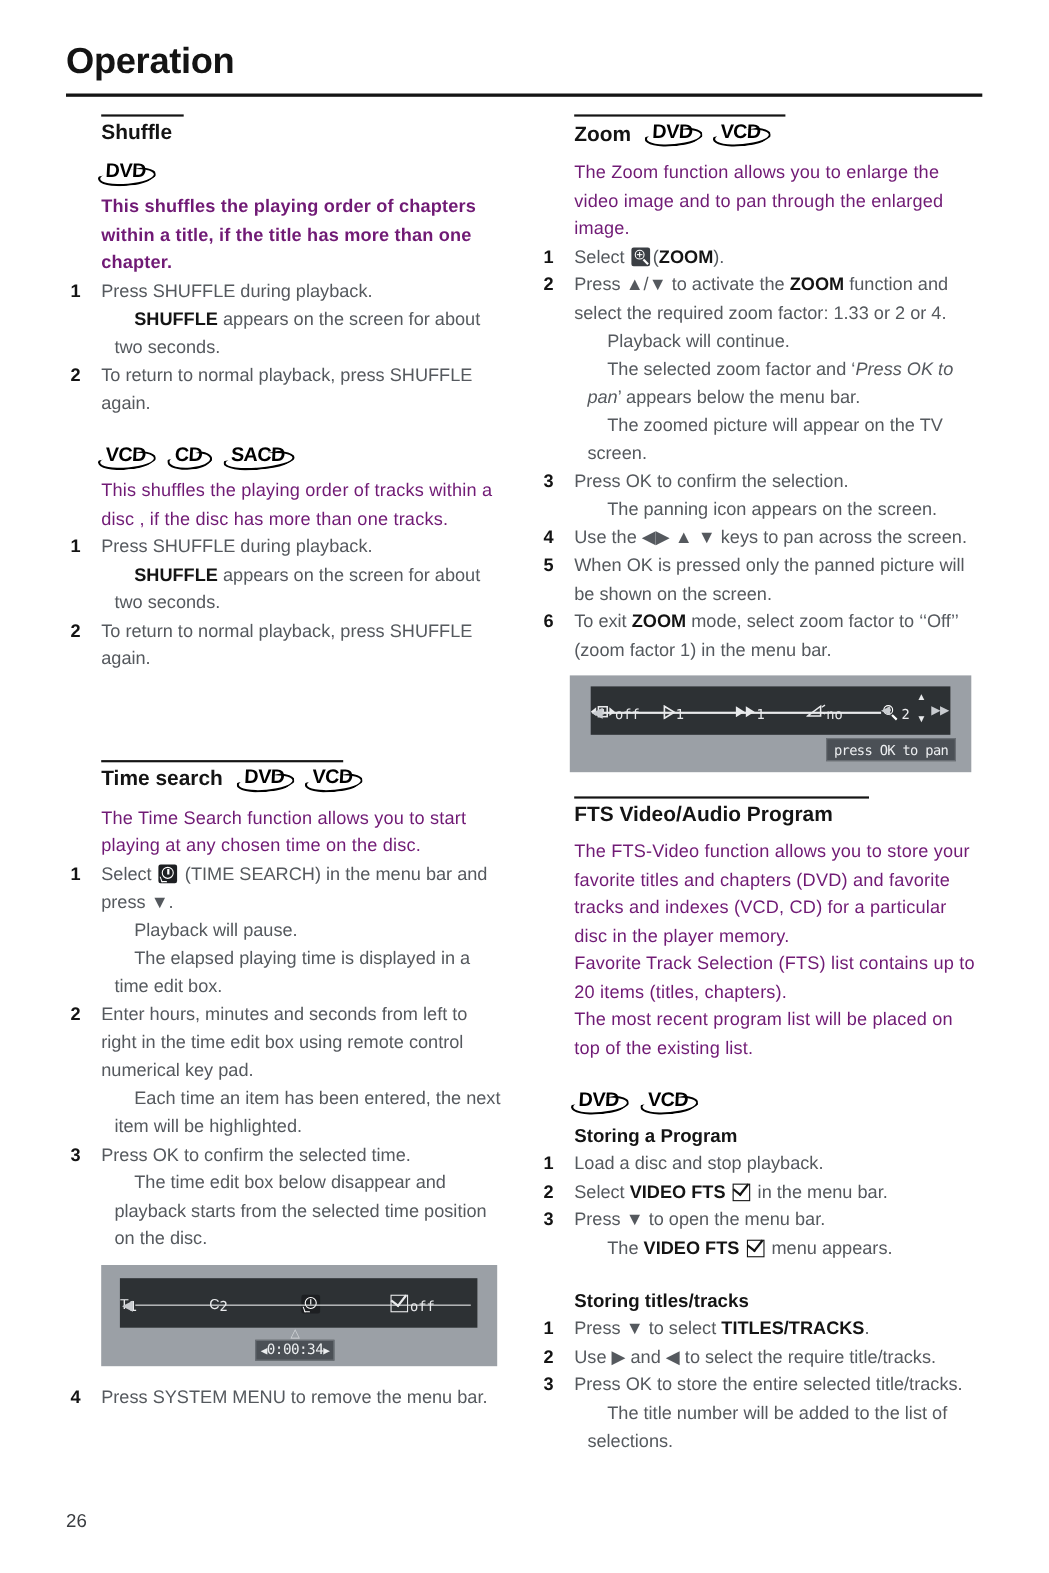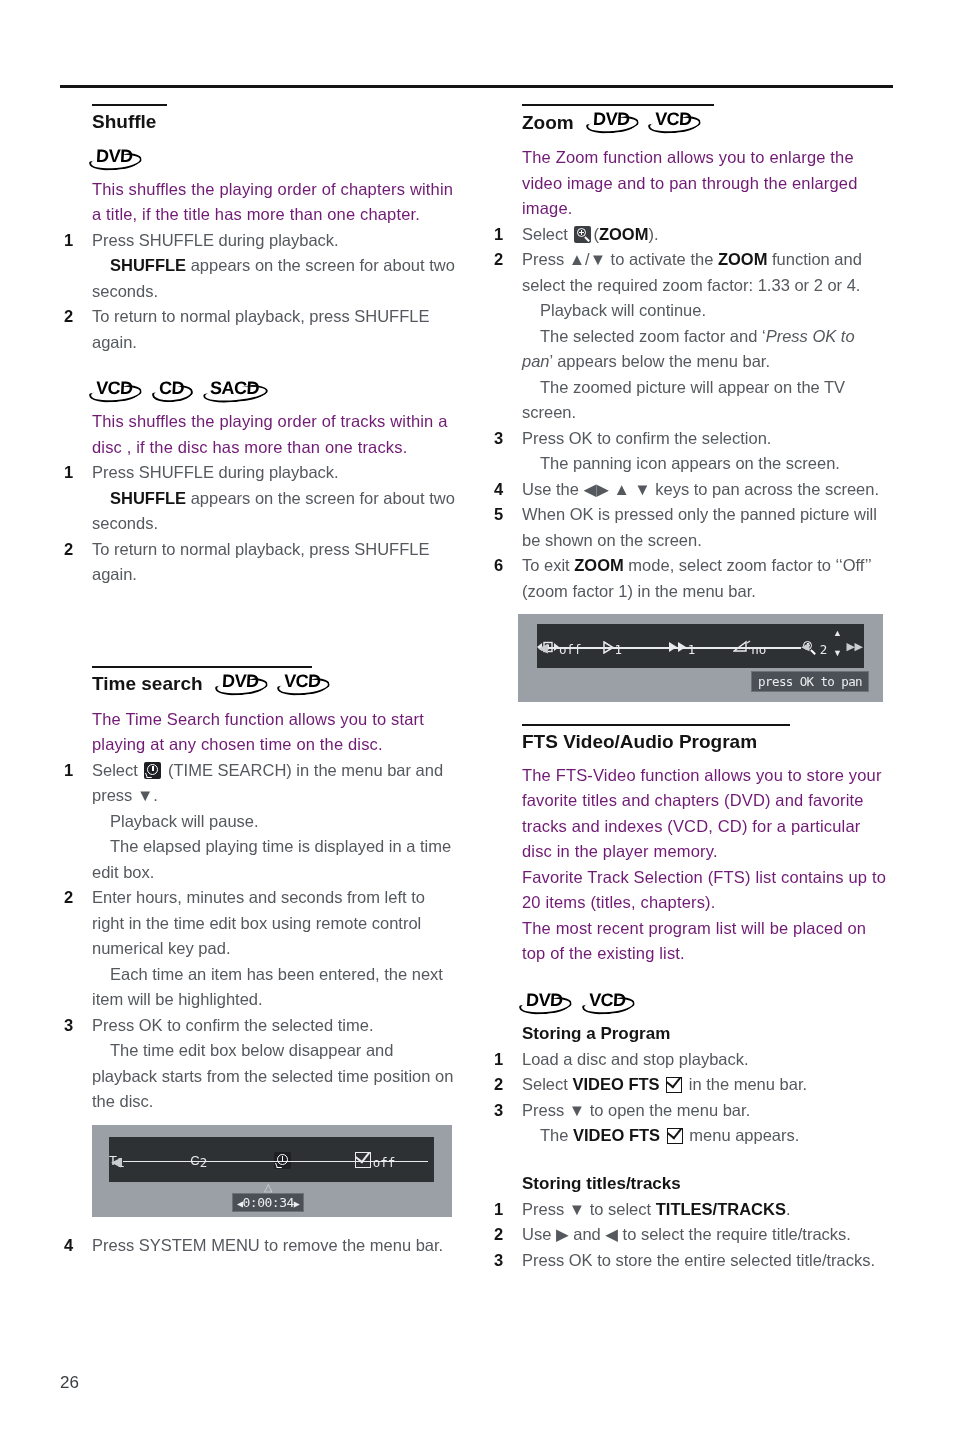--- a/index.html
+++ b/index.html
@@ -58,21 +58,21 @@
     margin:0 0 0 32px;
     font-size:16.5px;
     line-height:25.5px;
     color:#55595e;
   }
   .step .num {
     position:absolute; left:-28px; top:0;
     font-weight:bold; color:#141414; font-size:16.5px;
     width:18px; text-align:left;
   }
-  .note { margin-left:32px; font-size:16.5px; line-height:25.5px; color:#55595e; }
+  .note { margin-left:44px; font-size:16.5px; line-height:25.5px; color:#55595e; }
   .note .ind { display:inline-block; width:18px; }
   b.bk { color:#141414; font-weight:bold; }
   i.it { font-style: italic; }
   .sub-head {
     margin:0 0 0 32px;
     font-size:17px; font-weight:bold; color:#141414;
     line-height:26px;
   }
   .gap-s { height:10px; }
   .gap-m { height:22px; }
@@ -216,38 +216,39 @@
   .folio {
     position:absolute; left:60px; top:1373px;
     font-size:17px; color:#3a3d41;
   }
 </style>
 </head>
 <body>
 
 <div class="page">
 
+  <div class="page-title">Operation</div>
   <div class="title-rule"></div>
 
   <div class="col col-left">
 
     
     <div class="sec-head" style="width:75px;">
       <span class="rule" style="width:75px;"></span>
       <span class="htext">Shuffle</span>
     </div>
 
     <div class="disc-row" style="margin-top:8px;">
       <span class="disc">
         <span class="swoosh"></span>
         <span class="dtext">DVD</span>
       </span>
     </div>
 
-    <div class="para" style="margin-top:4px;">This shuffles the playing order of chapters within a title, if the title has more than one chapter.</div>
+    <div class="para" style="margin-top:4px;font-weight:bold;">This shuffles the playing order of chapters within a title, if the title has more than one chapter.</div>
 
     <div class="step">
       <span class="num">1</span>
       <span>Press SHUFFLE during playback.</span>
     </div>
     <div class="note">
       <span class="ind"></span><b class="bk">SHUFFLE</b><span> appears on the screen for about two seconds.</span>
     </div>
     <div class="step">
       <span class="num">2</span>
@@ -565,18 +566,21 @@
       <span>Press ▼ to select </span><b class="bk">TITLES/TRACKS</b><span>.</span>
     </div>
     <div class="step">
       <span class="num">2</span>
       <span>Use ▶ and ◀ to select the require title/tracks.</span>
     </div>
     <div class="step">
       <span class="num">3</span>
       <span>Press OK to store the entire selected title/tracks.</span>
     </div>
+    <div class="note">
+      <span class="ind"></span><span>The title number will be added to the list of selections.</span>
+    </div>
 
   </div>
 
   <div class="folio">26</div>
 
 </div>
 
 </body></html>

